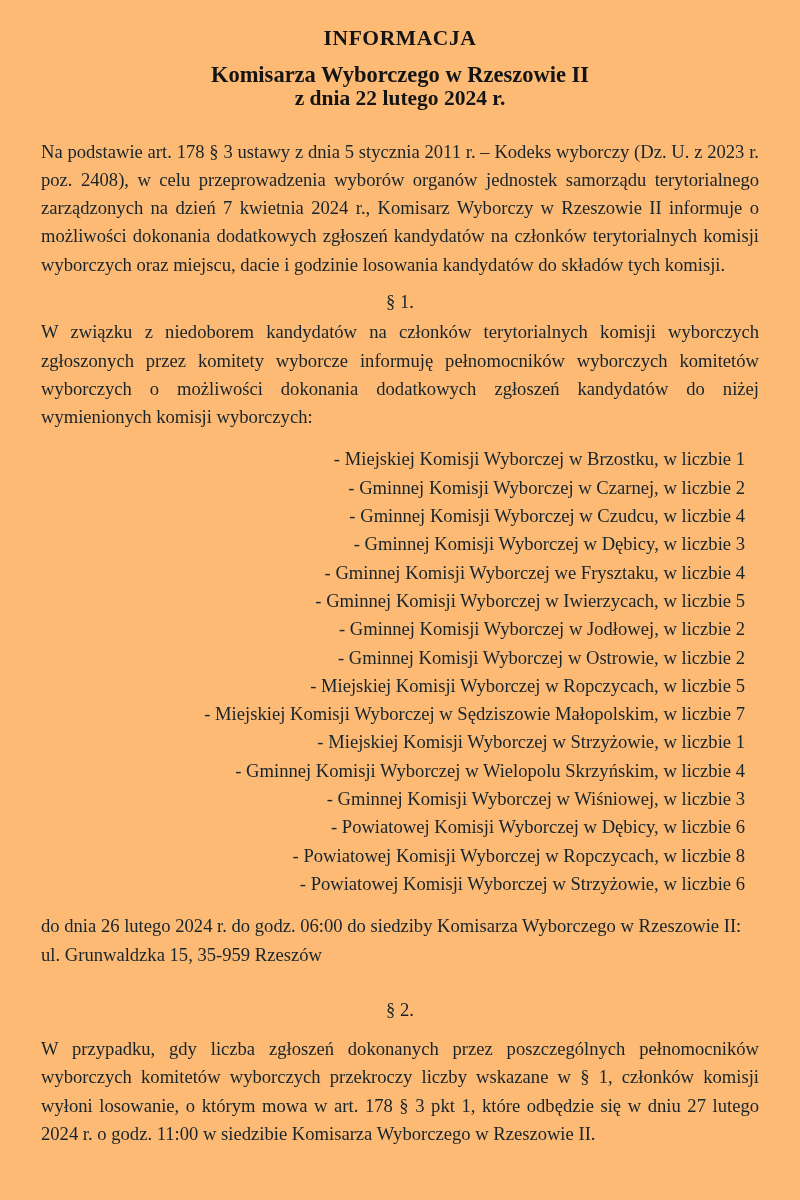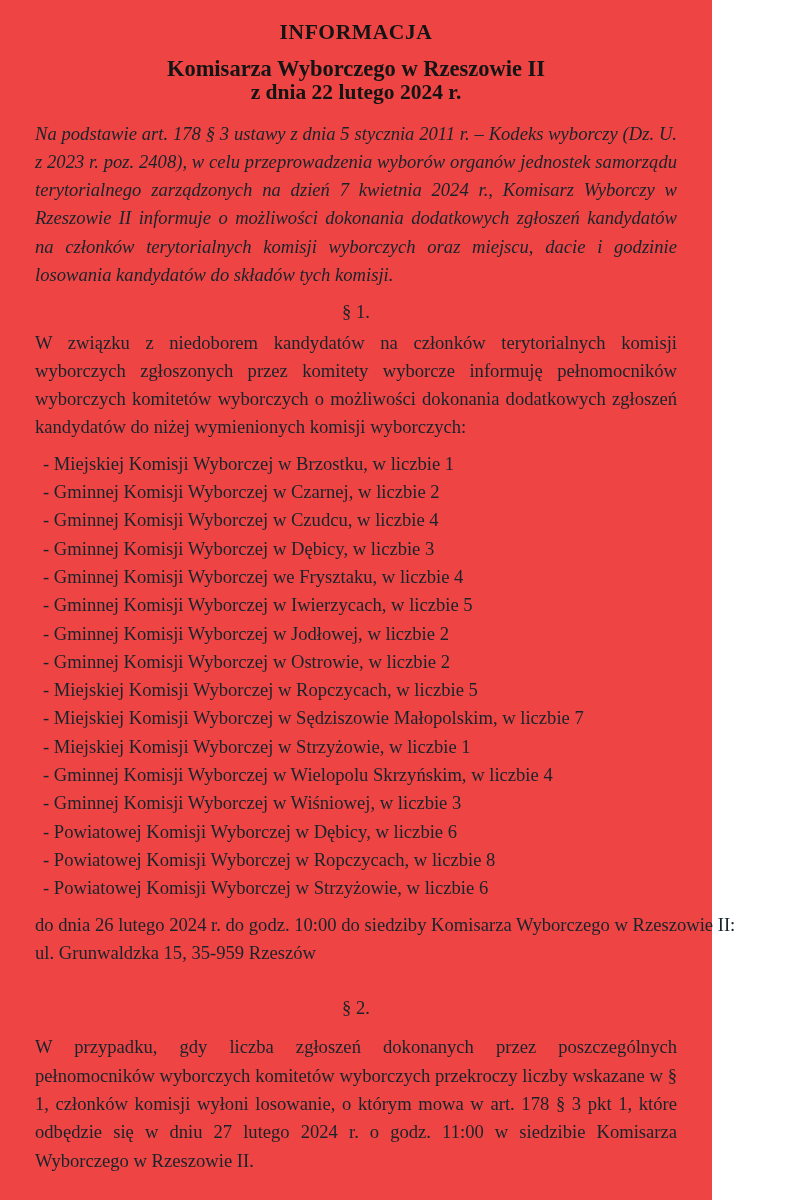--- a/index.html
+++ b/index.html
@@ -9,26 +9,26 @@
   }
   body {
     width: 800px;
     height: 1200px;
     font-family: "Liberation Serif", "DejaVu Serif", serif;
     color: #1a1a1a;
     overflow: hidden;
   }
 
   .page {
-    width: 712px;
+    width: 800px;
     height: 1200px;
     box-sizing: border-box;
-    padding: 8px;
+    padding: 14px;
     position: relative;
-    background: #ef4444;
+    background: #fdba74;
   }
 
   .content {
     padding: 14px 27px 0 27px;
   }
 
   
   .title-block {
     text-align: center;
     font-weight: bold;
@@ -54,41 +54,41 @@
   
   .para {
     font-size: 18.6px;
     line-height: 28.3px;
     text-align: justify;
     text-justify: inter-word;
     margin: 0;
     color: #17242b;
   }
   .para-intro {
-    margin-top: 16px;
-    font-style: italic;
+    margin-top: 28px;
   }
 
   .section-mark {
     text-align: center;
     font-size: 18.6px;
     line-height: 28.3px;
     margin: 9px 0 2px 0;
     color: #17242b;
   }
 
   .para-s1 {
     margin-top: 0;
   }
 
   
   .commission-list {
     list-style: none;
-    margin: 8px;
+    margin: 14px;
     padding: 0;
+    text-align: right;
   }
   .commission-list li {
     font-size: 18.6px;
     line-height: 28.3px;
     white-space: nowrap;
     color: #17242b;
   }
 
   .deadline-lines {
     margin: 0;
@@ -143,21 +143,21 @@
       <li>- Miejskiej Komisji Wyborczej w Sędziszowie Małopolskim, w liczbie 7</li>
       <li>- Miejskiej Komisji Wyborczej w Strzyżowie, w liczbie 1</li>
       <li>- Gminnej Komisji Wyborczej w Wielopolu Skrzyńskim, w liczbie 4</li>
       <li>- Gminnej Komisji Wyborczej w Wiśniowej, w liczbie 3</li>
       <li>- Powiatowej Komisji Wyborczej w Dębicy, w liczbie 6</li>
       <li>- Powiatowej Komisji Wyborczej w Ropczycach, w liczbie 8</li>
       <li>- Powiatowej Komisji Wyborczej w Strzyżowie, w liczbie 6</li>
     </ul>
 
     <div class="deadline-lines">
-      <div class="dl">do dnia 26 lutego 2024 r. do godz. 10:00 do siedziby Komisarza Wyborczego w Rzeszowie II:</div>
+      <div class="dl">do dnia 26 lutego 2024 r. do godz. 06:00 do siedziby Komisarza Wyborczego w Rzeszowie II:</div>
       <div class="dl">ul. Grunwaldzka 15, 35-959 Rzeszów</div>
     </div>
 
     <div class="section-mark-2">§ 2.</div>
 
     <p class="para para-s2">W przypadku, gdy liczba zgłoszeń dokonanych przez poszczególnych pełnomocników wyborczych komitetów wyborczych przekroczy liczby wskazane w § 1, członków komisji wyłoni losowanie, o którym mowa w art. 178 § 3 pkt 1, które odbędzie się w dniu 27 lutego 2024 r. o godz. 11:00 w siedzibie Komisarza Wyborczego w Rzeszowie II.</p>
 
   </div>
 </div>
 

